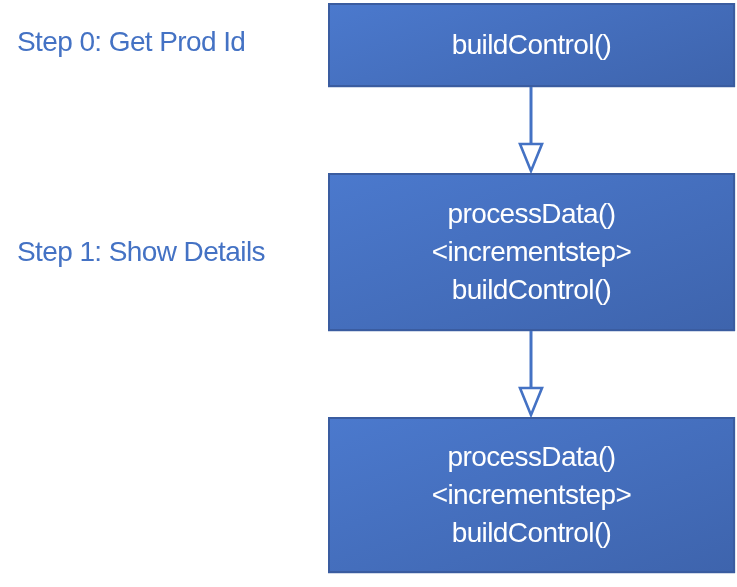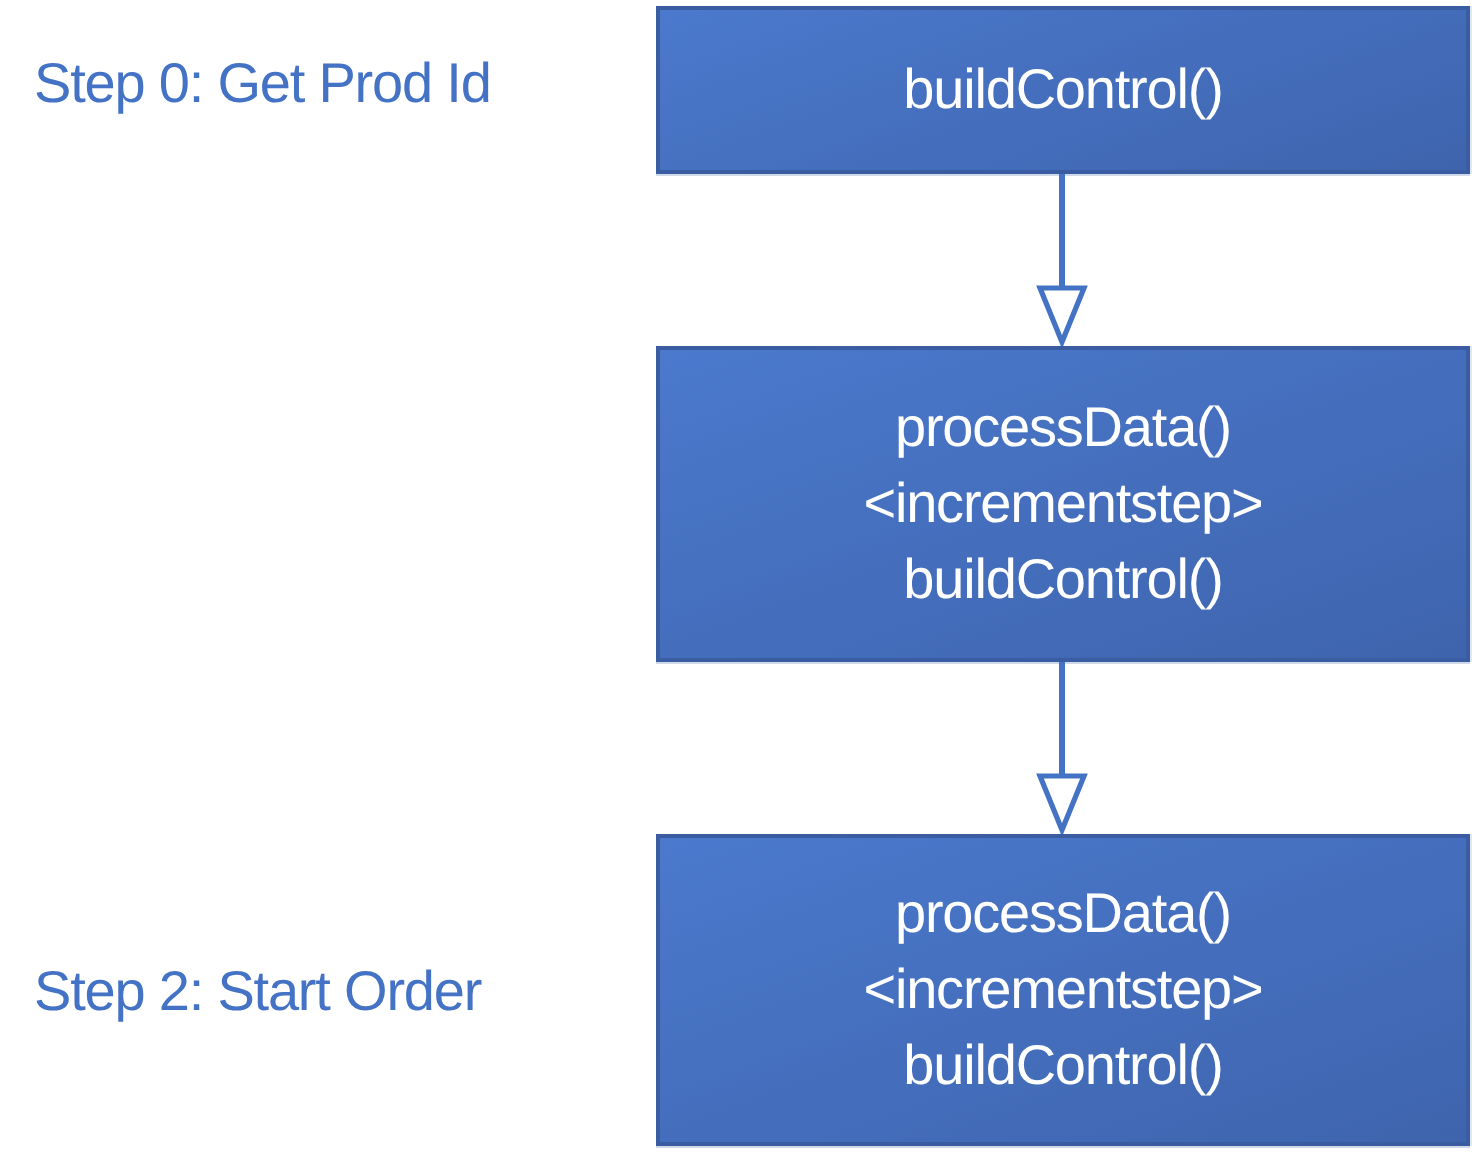--- a/index.html
+++ b/index.html
@@ -65,22 +65,22 @@
     stroke-linejoin: miter;
   }
 </style>
 </head>
 <body>
 
 <div class="canvas">
 
   <div class="step-label" style="top:26px">Step 0: Get Prod Id</div>
 
+  <div class="step-label" style="top:236px">Step 1: Show Details</div>
 
-  <div class="step-label" style="top:480px">Step 2: Start Order</div>
 
   <div class="flow-box" style="top:3px;height:84px">
     <div class="box-line">buildControl()</div>
   </div>
 
   <svg class="arrow" style="top:87px" width="44" height="86" viewBox="0 0 44 86">
     <line class="arrow-line" x1="22" y1="0" x2="22" y2="57"></line>
     <polygon class="arrow-head" points="11,57 33,57 22,84"></polygon>
   </svg>
 

